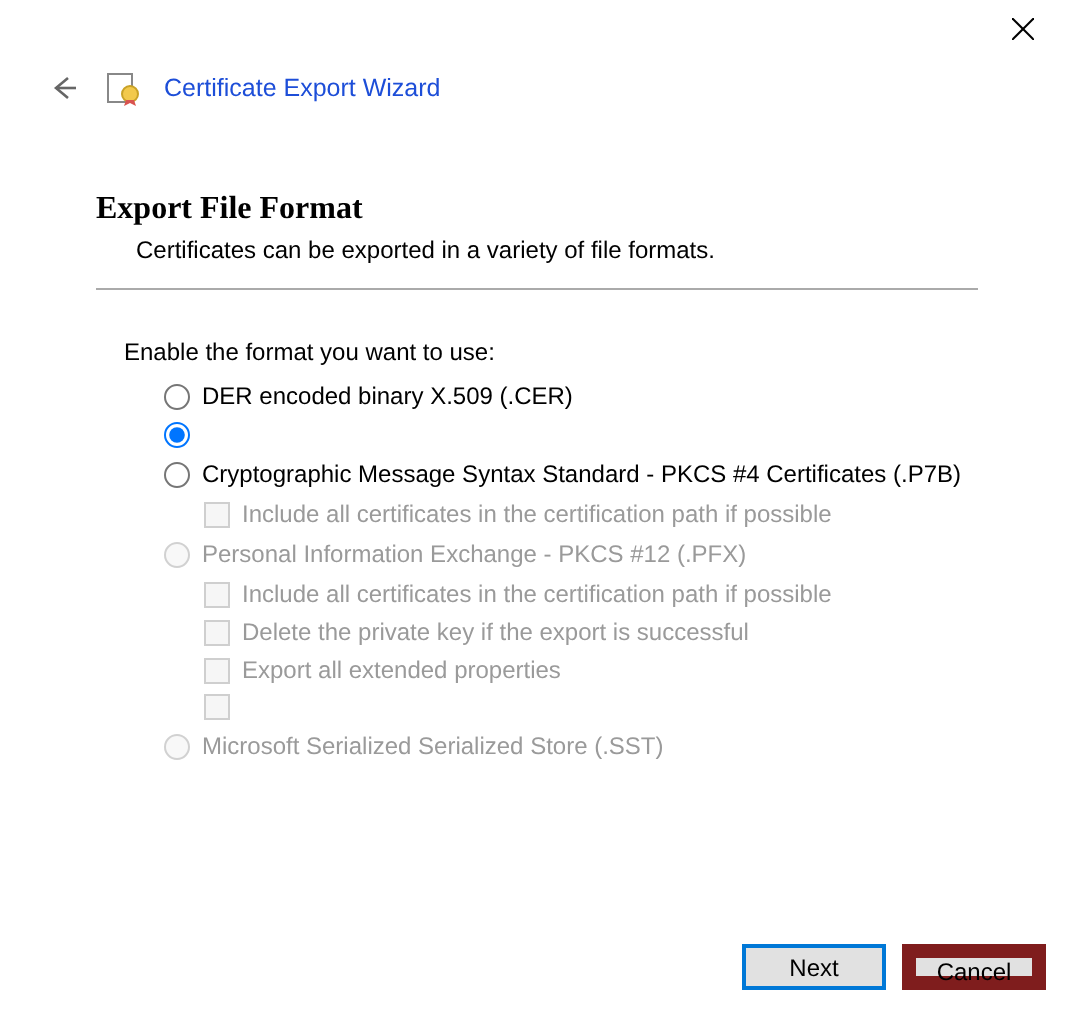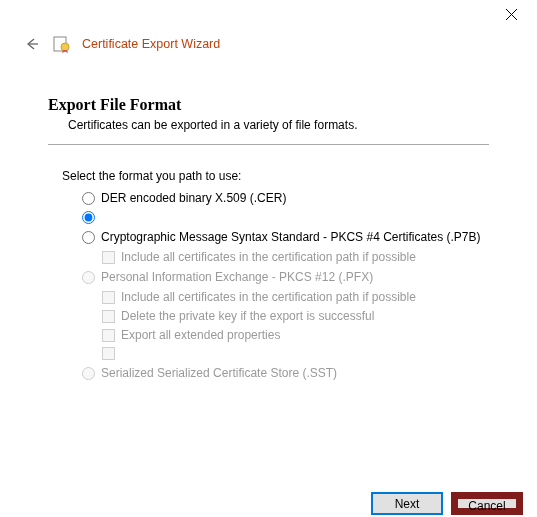--- a/index.html
+++ b/index.html
@@ -40,21 +40,21 @@
       display: flex; align-items: center; justify-content: center;
       color: #555;
       cursor: default;
     }
     .cert-icon {
       width: 20px; height: 20px;
       display: flex; align-items: center; justify-content: center;
     }
     .wizard-title {
       font-size: 12.5px;
-      color: #c2410c;
+      color: #1d4ed8;
     }
     .content {
       padding: 36px 48px 0 48px;
     }
     .section-title {
       font-weight: bold;
       font-size: 16px;
       font-family: Liberation Serif, serif;
     }
     .section-sub {
@@ -97,21 +97,21 @@
     }
     .chkbx {
       width: 13px; height: 13px;
       border: 1px solid #b5b5b5;
       background: #fff;
       display: inline-block;
     }
     .chkbx.disabled { border-color: #cfcfcf; background: #f6f6f6; }
     .footer {
       position: absolute;
-      bottom: 2px;
+      bottom: 22px;
       right: 14px;
       display: flex;
       gap: 8px;
       justify-content: space-between;
     }
     .btn {
       min-width: 72px;
       height: 23px;
       font-size: 12px;
       font-family: inherit;
@@ -152,21 +152,21 @@
       </svg>
   </div>
   <div class="wizard-title">Certificate Export Wizard</div>
 </div>
 
 <div class="content">
   <div class="section-title">Export File Format</div>
   <div class="section-sub">Certificates can be exported in a variety of file formats.</div>
   <hr class="hr">
 
-  <div class="prompt">Select the format you path to use:</div>
+  <div class="prompt">Enable the format you want to use:</div>
 
   <div class="options">
     <label class="radio-row">
       <input type="radio" name="fmt" style="">
       <span>DER encoded binary X.509 (.CER)</span>
     </label>
 
     <label class="radio-row">
       <input type="radio" name="fmt" checked="" style="">
     </label>
@@ -199,21 +199,21 @@
         <span class="chkbx disabled"></span>
         <span>Export all extended properties</span>
       </div>
       <div class="chk-row disabled">
         <span class="chkbx disabled"></span>
       </div>
     </div>
 
     <label class="radio-row disabled">
       <input type="radio" name="fmt" disabled="" style="">
-      <span>Serialized Serialized Certificate Store (.SST)</span>
+      <span>Microsoft Serialized Serialized Store (.SST)</span>
     </label>
   </div>
 </div>
 
 <div class="footer">
   <button class="btn primary">Next</button>
   <button class="btn">Cancel</button>
 </div>
 
 </body></html>

